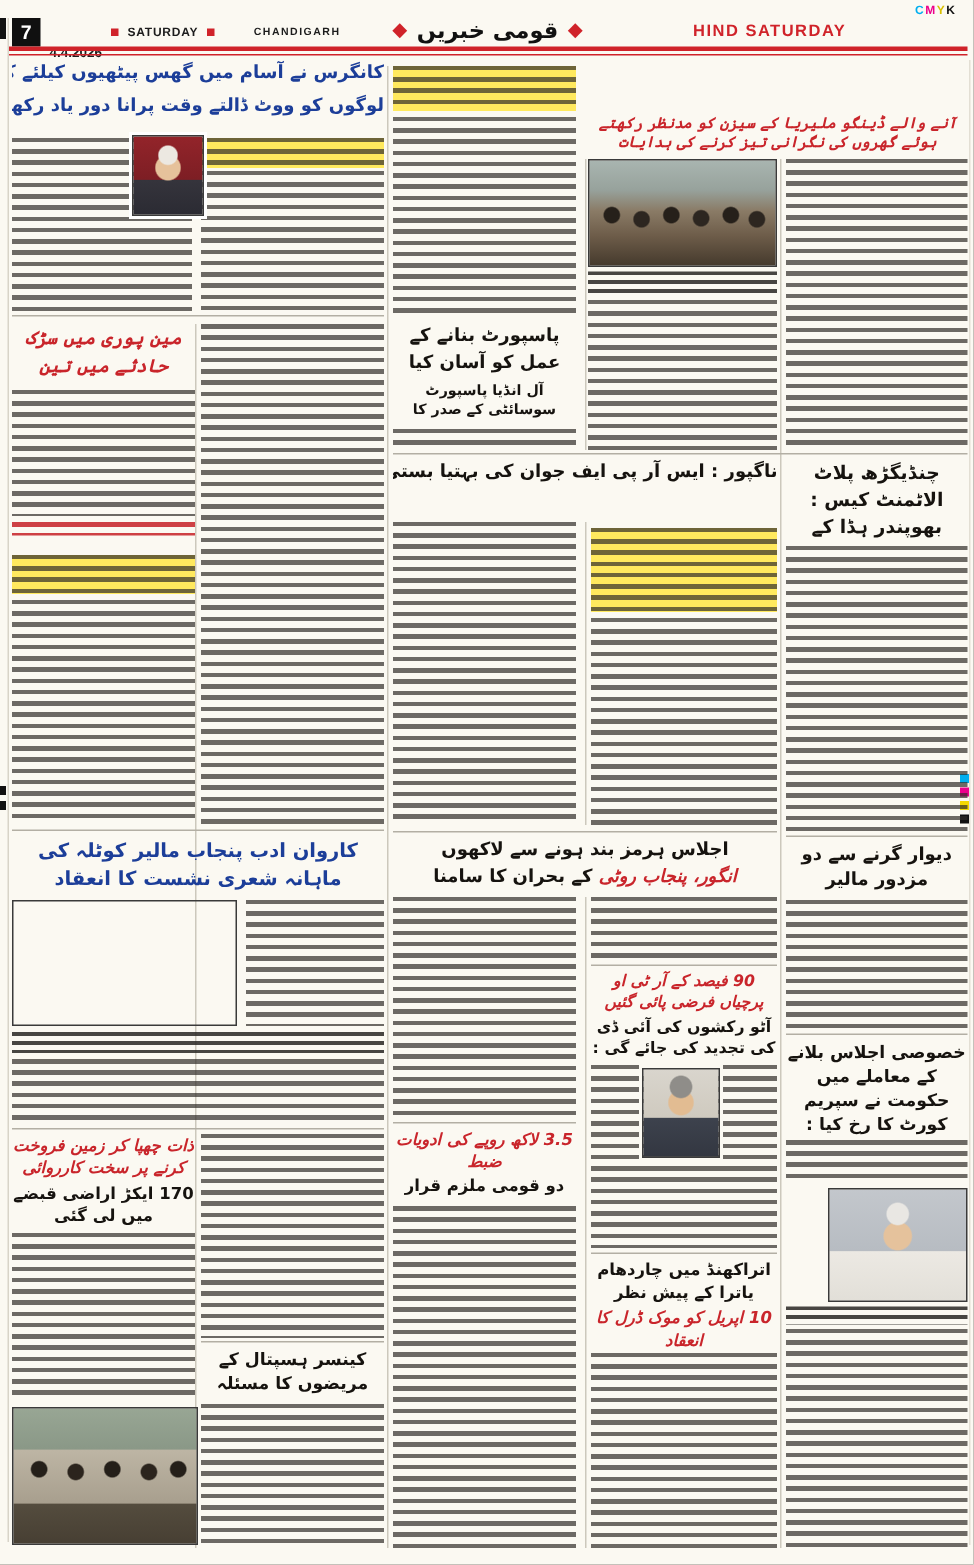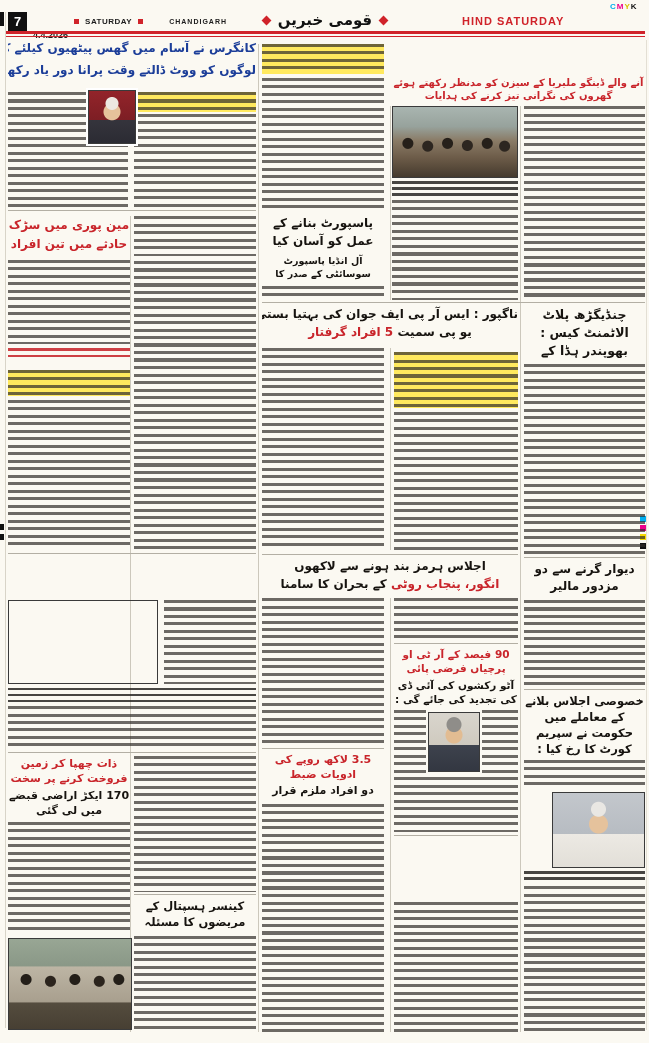--- a/index.html
+++ b/index.html
@@ -14,21 +14,21 @@
         rgba(40,38,35,.85) 0px, rgba(40,38,35,.85) 2.5px,
         rgba(0,0,0,0) 2.5px, rgba(0,0,0,0) 6px);}
   .sim.yl{background-color:#ffe95e;}
   .sim.rd{background-image:repeating-linear-gradient(to bottom,
         rgba(198,32,38,.85) 0px, rgba(198,32,38,.85) 3px,
         rgba(0,0,0,0) 3px, rgba(0,0,0,0) 7.5px);}
   .hlne{direction:rtl;text-align:center;font-weight:bold;color:#16130f;
         line-height:1.35;overflow:hidden;}
   .nowrap{white-space:nowrap;}
   .blue{color:#1c3e99;}
-  .red{color:#c9252b;}
+  .red{color:#c9252b;font-style:italic;}
   .vr{background:#ccc8bc;width:1px;}
   .hr{background:#b3afa4;height:1px;}
   .ph{border:1px solid #3a3a3a;}
   .ph-meeting{background:
      radial-gradient(circle at 12% 52%, #26201a 5px, transparent 6px),
      radial-gradient(circle at 28% 56%, #2d2620 5px, transparent 6px),
      radial-gradient(circle at 44% 52%, #26201a 5px, transparent 6px),
      radial-gradient(circle at 60% 55%, #2d2620 5px, transparent 6px),
      radial-gradient(circle at 76% 52%, #26201a 5px, transparent 6px),
      radial-gradient(circle at 90% 56%, #2d2620 5px, transparent 6px),
@@ -153,24 +153,20 @@
   <div class="abs hlne" style="left:262px;top:254px;width:122px;height:28px;font-size:9.5px;line-height:13px;">آل انڈیا پاسپورٹ سوسائٹی کے صدر کا مطالبہ</div>
   <div class="abs sim" style="left:262px;top:286px;width:122px;height:14px;"></div>
 
   <div class="abs hlne red" style="left:392px;top:76px;width:253px;height:27px;font-size:10px;line-height:13px;">آنے والے ڈینگو ملیریا کے سیزن کو مدنظر رکھتے ہوئے گھروں کی نگرانی تیز کرنے کی ہدایات</div>
   <div class="abs ph ph-meeting" style="left:392px;top:106px;width:126px;height:72px;"></div>
   <div class="abs sim cap" style="left:392px;top:181px;width:126px;height:16px;"></div>
   <div class="abs sim" style="left:392px;top:200px;width:126px;height:100px;"></div>
   <div class="abs sim" style="left:524px;top:106px;width:121px;height:194px;"></div>
 
   <div class="abs hlne nowrap" style="left:262px;top:306px;width:256px;height:18px;font-size:12px;">ناگپور : ایس آر پی ایف جوان کی بہتیا بستی کے</div>
-  <div class="abs hlne nowrap" style="left:262px;top:324px;width:256px;height:18px;font-size:12px;">
-    <span>یو پی سمیت</span>
-    <span class="red">5 افراد گرفتار</span>
-  </div>
   <div class="abs sim" style="left:262px;top:348px;width:122px;height:202px;"></div>
   <div class="abs sim yl" style="left:394px;top:352px;width:124px;height:56px;"></div>
   <div class="abs sim" style="left:394px;top:412px;width:124px;height:138px;"></div>
 
   <div class="abs hlne" style="left:524px;top:306px;width:121px;height:54px;font-size:12.5px;line-height:18px;">چنڈیگڑھ پلاٹ الاٹمنٹ کیس : بھوپندر ہڈا کے خلاف الزامات خارج</div>
   <div class="abs sim" style="left:524px;top:364px;width:121px;height:190px;"></div>
 
   <div class="abs hlne" style="left:524px;top:561px;width:121px;height:36px;font-size:12px;line-height:17px;">دیوار گرنے سے دو مزدور مالیر</div>
   <div class="abs sim" style="left:524px;top:600px;width:121px;height:86px;"></div>
 
@@ -182,30 +178,33 @@
 
   <div class="abs hlne nowrap" style="left:262px;top:558px;width:256px;height:17px;font-size:12px;">اجلاس ہرمز بند ہونے سے لاکھوں</div>
   <div class="abs hlne nowrap" style="left:262px;top:576px;width:256px;height:17px;font-size:12px;">
     <span class="red">انگور، پنجاب روٹی</span>
     <span>کے بحران کا سامنا</span>
   </div>
   <div class="abs sim" style="left:262px;top:598px;width:122px;height:146px;"></div>
   <div class="abs sim" style="left:394px;top:598px;width:124px;height:42px;"></div>
 
   <div class="abs hlne red" style="left:262px;top:752px;width:122px;height:30px;font-size:11px;line-height:15px;">3.5 لاکھ روپے کی ادویات ضبط</div>
-  <div class="abs hlne" style="left:262px;top:784px;width:122px;height:16px;font-size:11px;">دو افراد ملزم قرار</div>
+  <div class="abs hlne" style="left:262px;top:784px;width:122px;height:16px;font-size:11px;">دو قومی ملزم قرار</div>
   <div class="abs sim" style="left:262px;top:804px;width:122px;height:228px;"></div>
 
   <div class="abs hlne red" style="left:394px;top:647px;width:124px;height:28px;font-size:10.5px;line-height:14px;">90 فیصد کے آر ٹی او پرچیاں فرضی پائی گئیں</div>
   <div class="abs hlne" style="left:394px;top:678px;width:124px;height:28px;font-size:10.5px;line-height:14px;">آٹو رکشوں کی آئی ڈی کی تجدید کی جائے گی : وج</div>
   <div class="abs sim" style="left:394px;top:710px;width:124px;height:122px;"></div>
   <div class="abs ph ph-vij" style="left:428px;top:712px;width:52px;height:60px;box-shadow:0 0 0 2px #fbf9f2;"></div>
 
+  <div class="abs hlne" style="left:394px;top:839px;width:124px;height:30px;font-size:11px;line-height:15px;">اتراکھنڈ میں چاردھام یاترا کے پیش نظر</div>
+  <div class="abs hlne red" style="left:394px;top:871px;width:124px;height:28px;font-size:11px;line-height:15px;">10 اپریل کو موک ڈرل کا انعقاد</div>
   <div class="abs sim" style="left:394px;top:902px;width:124px;height:130px;"></div>
 
+  <div class="abs hlne blue" style="left:8px;top:558px;width:248px;height:40px;font-size:13px;line-height:19px;">کاروان ادب پنجاب مالیر کوٹلہ کی ماہانہ شعری نشست کا انعقاد</div>
   <div class="abs ph ph-karwan" style="left:8px;top:600px;width:150px;height:84px;"></div>
   <div class="abs sim" style="left:164px;top:600px;width:92px;height:84px;"></div>
   <div class="abs sim cap" style="left:8px;top:688px;width:248px;height:14px;"></div>
   <div class="abs sim" style="left:8px;top:706px;width:248px;height:44px;"></div>
 
   <div class="abs hlne red" style="left:8px;top:756px;width:122px;height:30px;font-size:11px;line-height:15px;">ذات چھپا کر زمین فروخت کرنے پر سخت کارروائی</div>
   <div class="abs hlne" style="left:8px;top:788px;width:122px;height:30px;font-size:11px;line-height:15px;">170 ایکڑ اراضی قبضے میں لی گئی</div>
   <div class="abs sim" style="left:8px;top:822px;width:122px;height:112px;"></div>
   <div class="abs ph ph-group2" style="left:8px;top:938px;width:124px;height:92px;"></div>
 

